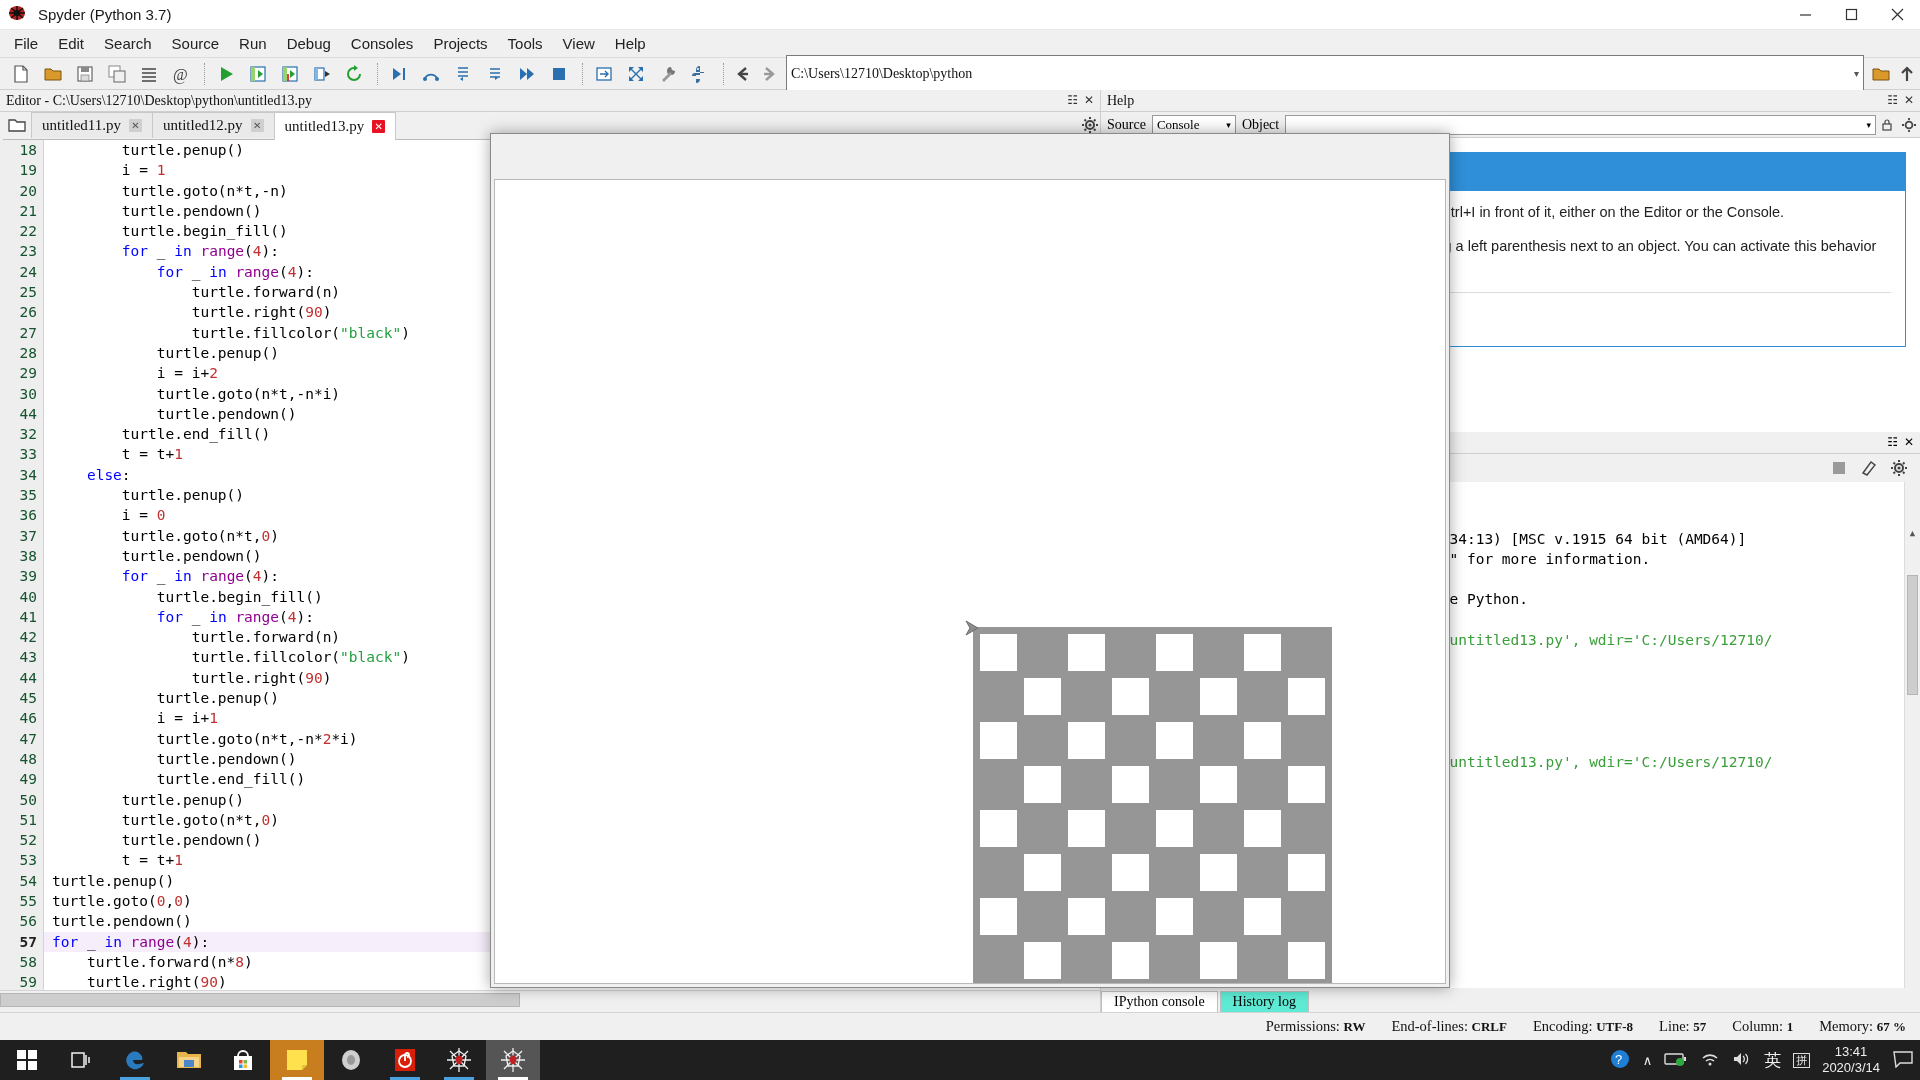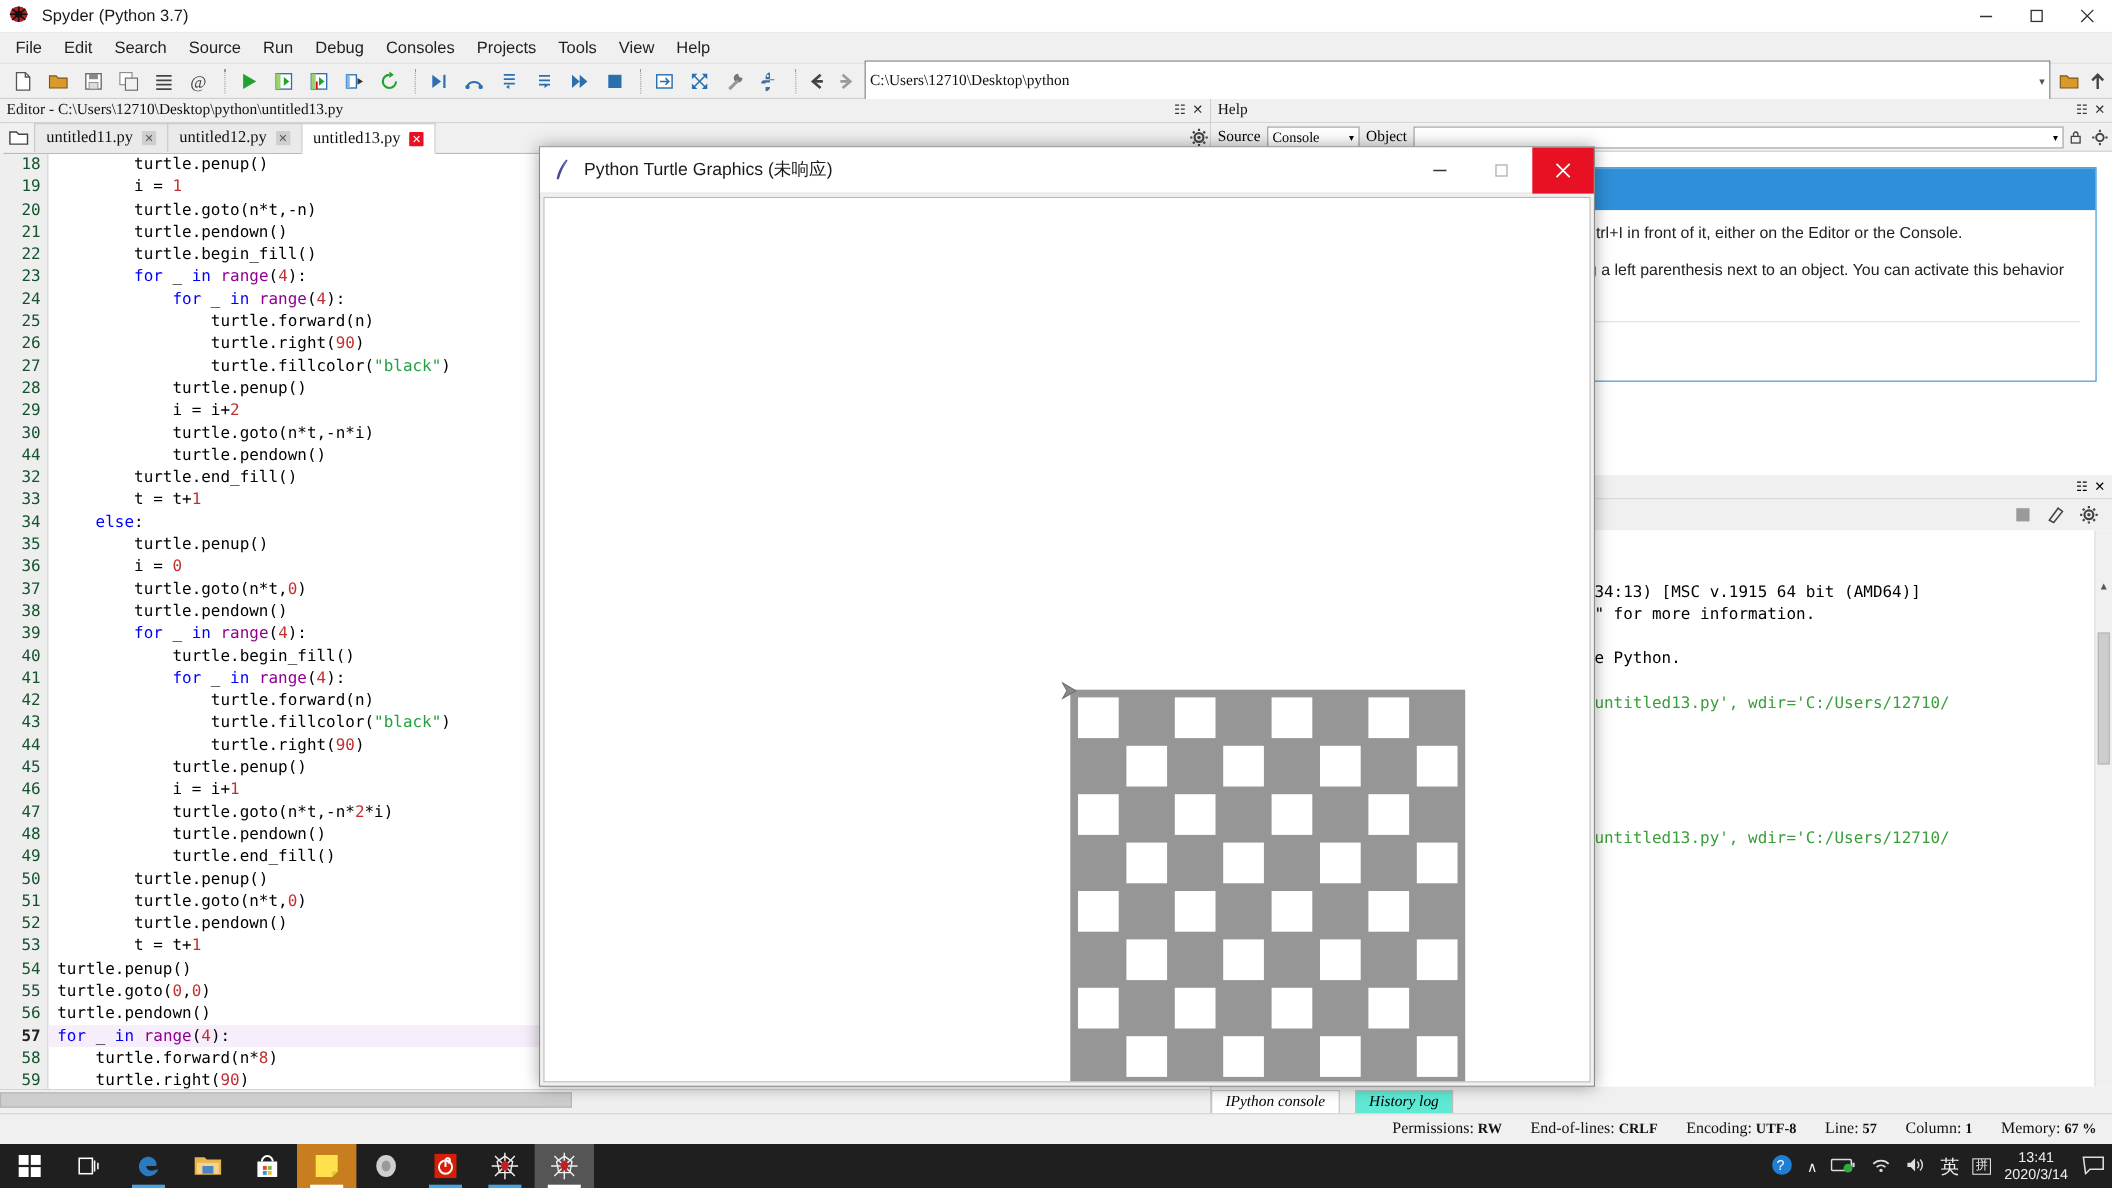--- a/index.html
+++ b/index.html
@@ -186,21 +186,21 @@
   #consoleScroll{
     position:absolute; right:0; top:0; width:16px; height:100%; background:#f0f0f0;
     border-left:1px solid #dcdcdc;
   }
   #conTabs{
     position:absolute; left:1100px; top:988px; width:820px; height:24px;
     background:#f0f0f0; border-left:1px solid #cfcfcf; display:flex; align-items:flex-end;
     font-family:"Liberation Serif",serif; font-size:14px;
   }
   #conTabs .ct{
-    padding:2px 12px; border:1px solid #bfbfbf; border-bottom:none; background:#fff; margin-right:14px;font-style:italic;
+    padding:2px 12px; border:1px solid #bfbfbf; border-bottom:none; background:#fff; margin-right:2px;
   }
   #conTabs .ct.inactive{ background:#5eead4; }
 
   
   #statusbar{
     position:absolute; left:0; top:1012px; width:1920px; height:28px;
     background:#f0f0f0; border-top:1px solid #d4d4d4; display:flex;
     align-items:center; justify-content:flex-end; gap:26px; padding-right:14px;
     font-family:"Liberation Serif",serif; font-size:14.5px; color:#111;
   }
@@ -705,46 +705,20 @@
     <span>Column:</span>
     <b>1</b>
   </span>
   <span>
     <span>Memory:</span>
     <b>67 %</b>
   </span>
 </div>
 
 <div id="turtlewin">
-  <div id="turtletitle">
-    <div class="ico">
-      <svg width="20" height="22" viewBox="0 0 20 22">
-        <path d="M13 1 C9 5 5 12 4 19 L6 19 C8 12 11 6 14 2 Z" fill="#4b4b8f"></path>
-        <path d="M13 1 C11 4 9 8 8 12 C10 9 12 5 13 1 Z" fill="#6f6fc0"></path>
-      </svg>
-    </div>
-    <div class="t">Python Turtle Graphics (未响应)</div>
-    <div class="btns">
-      <div class="b">
-        <svg width="14" height="14">
-            <path d="M1 7 H13" stroke="#333" stroke-width="1.2"></path>
-          </svg>
-      </div>
-      <div class="b">
-        <svg width="14" height="14">
-            <rect x="2" y="2" width="10" height="10" fill="none" stroke="#b0b0b0" stroke-width="1.2"></rect>
-          </svg>
-      </div>
-      <div class="b close">
-        <svg width="16" height="16">
-            <path d="M2 2 L14 14 M14 2 L2 14" stroke="#fff" stroke-width="1.6"></path>
-          </svg>
-      </div>
-    </div>
-  </div>
   <div id="turtlecanvas">
     <div id="board" style="left: 478px; top: 447px; width: 359px; height: 359px; background: rgb(150, 150, 150);">
         <div class="cell" style="left: 7px; top: 7px; width: 37px; height: 37px; background: rgb(255, 255, 255);"></div>
         <div class="cell" style="left: 95px; top: 7px; width: 37px; height: 37px; background: rgb(255, 255, 255);"></div>
         <div class="cell" style="left: 183px; top: 7px; width: 37px; height: 37px; background: rgb(255, 255, 255);"></div>
         <div class="cell" style="left: 271px; top: 7px; width: 37px; height: 37px; background: rgb(255, 255, 255);"></div>
         <div class="cell" style="left: 51px; top: 51px; width: 37px; height: 37px; background: rgb(255, 255, 255);"></div>
         <div class="cell" style="left: 139px; top: 51px; width: 37px; height: 37px; background: rgb(255, 255, 255);"></div>
         <div class="cell" style="left: 227px; top: 51px; width: 37px; height: 37px; background: rgb(255, 255, 255);"></div>
         <div class="cell" style="left: 315px; top: 51px; width: 37px; height: 37px; background: rgb(255, 255, 255);"></div>

